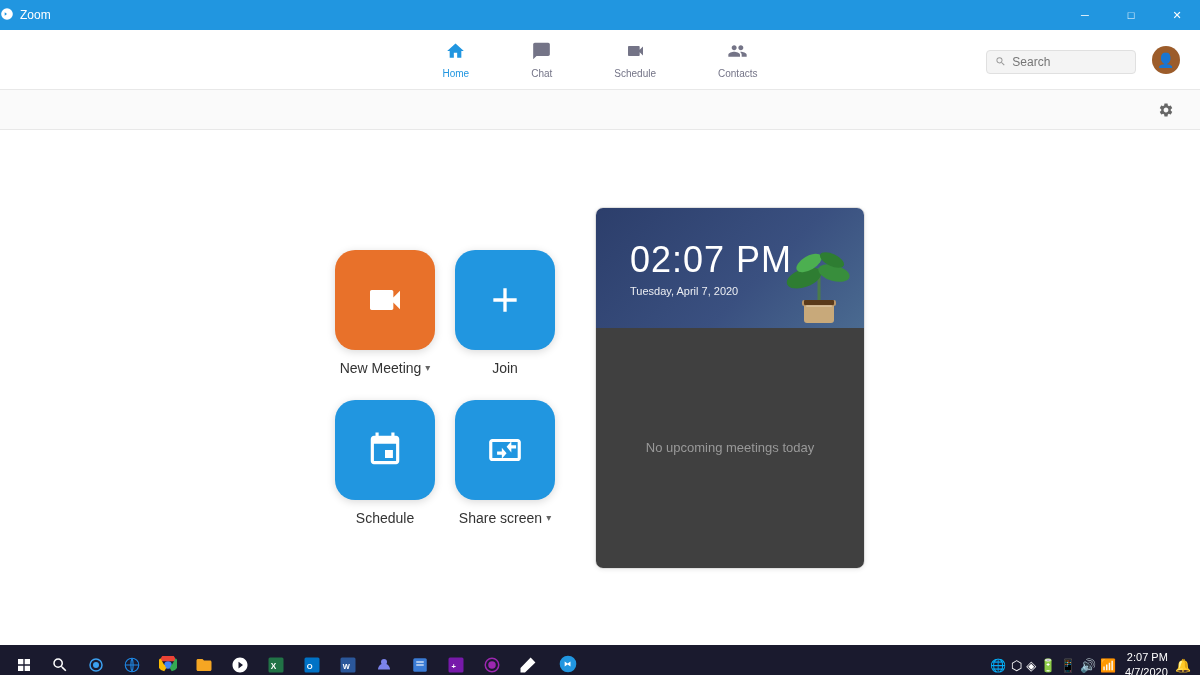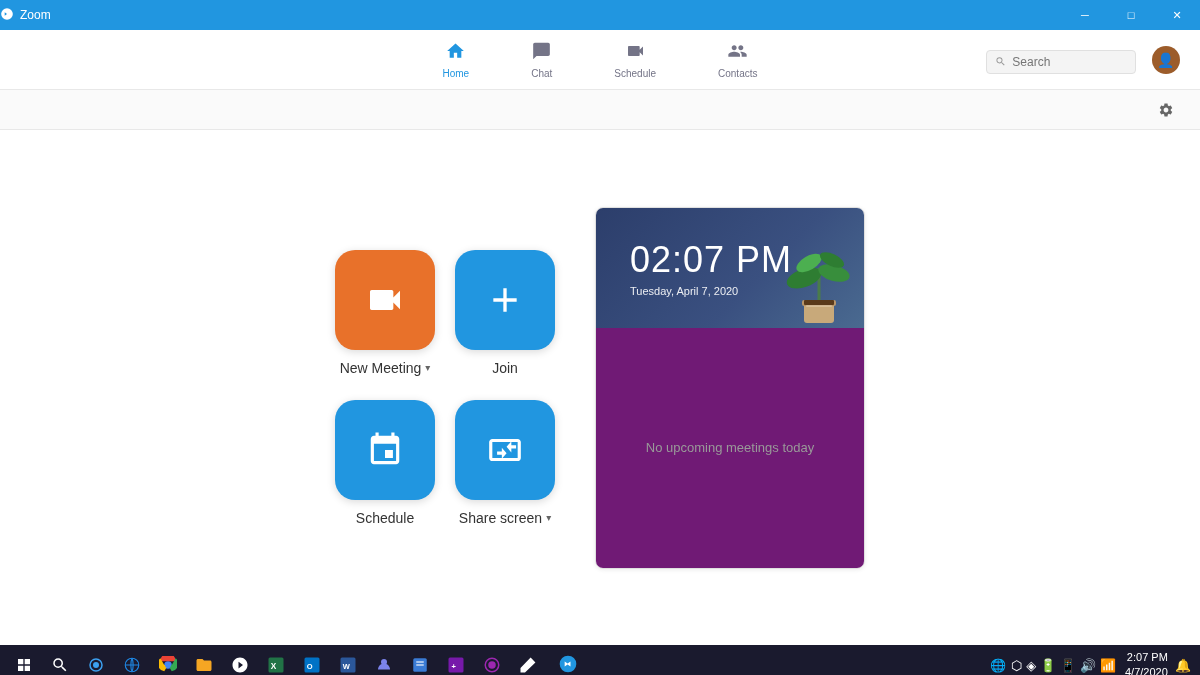--- a/index.html
+++ b/index.html
@@ -211,21 +211,21 @@
     .clock-time { font-size: 36px; font-weight: 300; letter-spacing: 1px; }
     .clock-date { font-size: 11px; margin-top: 4px; opacity: 0.9; }
     .plant-decoration {
       position: absolute;
       right: 10px;
       bottom: 0;
       width: 70px;
       height: 100px;
     }
     .meetings-section {
-      background: #701a75;
+      background: #404040;
       padding: 20px;
       min-height: 240px;
       display: flex;
       align-items: center;
       justify-content: center;
     }
     .no-meetings-text { color: #999; font-size: 13px; }
 
     
     .plant-svg { width: 100%; height: 100%; }

